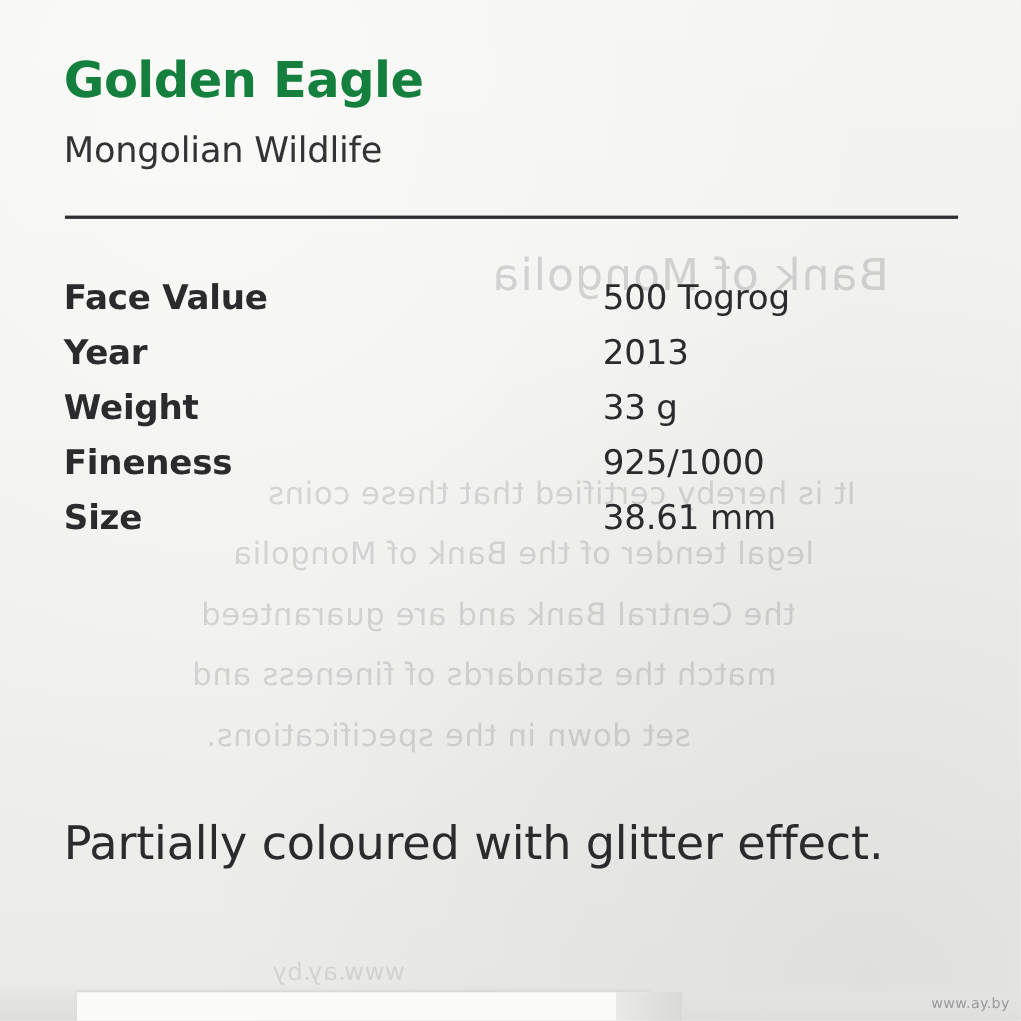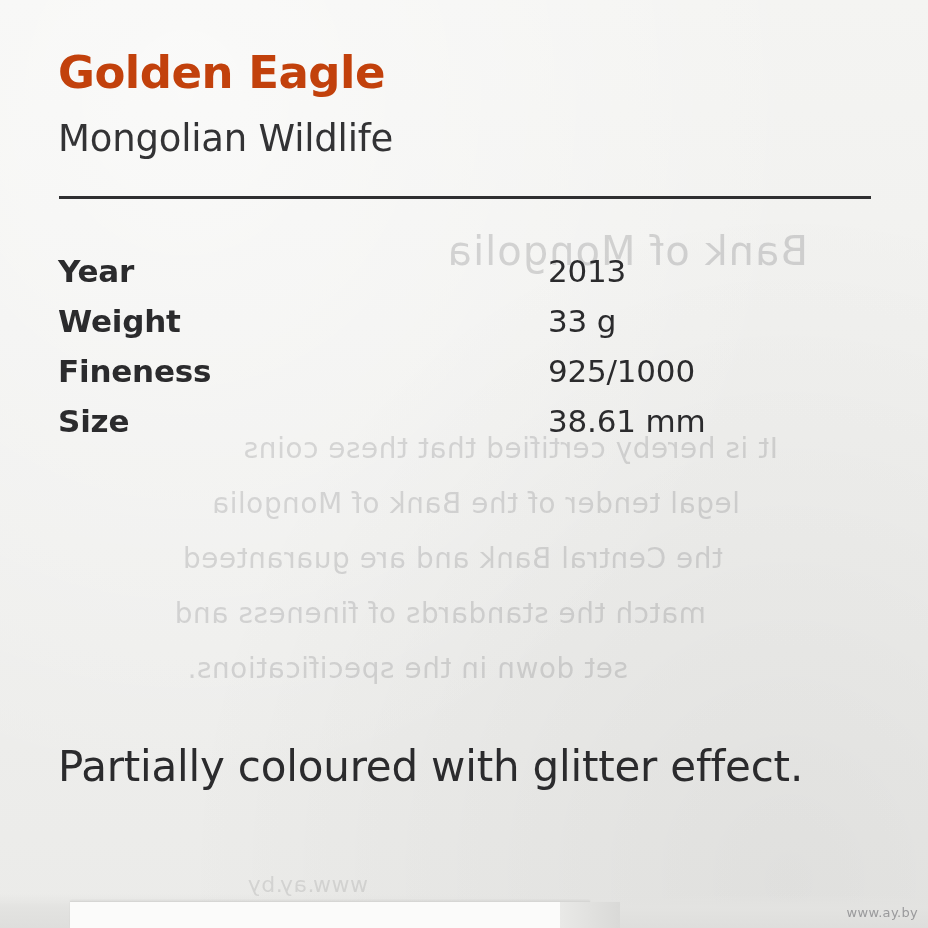--- a/index.html
+++ b/index.html
@@ -73,28 +73,28 @@
     width: 928px;
     height: 928px;
   }
 
   .title {
     position: absolute;
     left: 58px;
     top: 46px;
     font-size: 45px;
     font-weight: 700;
-    color: #c2410c;
+    color: #15803d;
     letter-spacing: -0.5px;
   }
   .subtitle {
     position: absolute;
     left: 58px;
     top: 117px;
-    font-size: 37px;
+    font-size: 32px;
     font-weight: 400;
     color: #333335;
     letter-spacing: -0.2px;
   }
   .rule {
     position: absolute;
     left: 59px;
     top: 196px;
     width: 812px;
     height: 3px;
@@ -189,20 +189,24 @@
 
 <div class="content">
 
   <div class="title">Golden Eagle</div>
   <div class="subtitle">Mongolian Wildlife</div>
   <div class="rule"></div>
 
   <table class="spec-table">
     <tbody>
       <tr>
+        <td class="spec-label">Face Value</td>
+        <td class="spec-value">500 Togrog</td>
+      </tr>
+      <tr>
         <td class="spec-label">Year</td>
         <td class="spec-value">2013</td>
       </tr>
       <tr>
         <td class="spec-label">Weight</td>
         <td class="spec-value">33 g</td>
       </tr>
       <tr>
         <td class="spec-label">Fineness</td>
         <td class="spec-value">925/1000</td>

